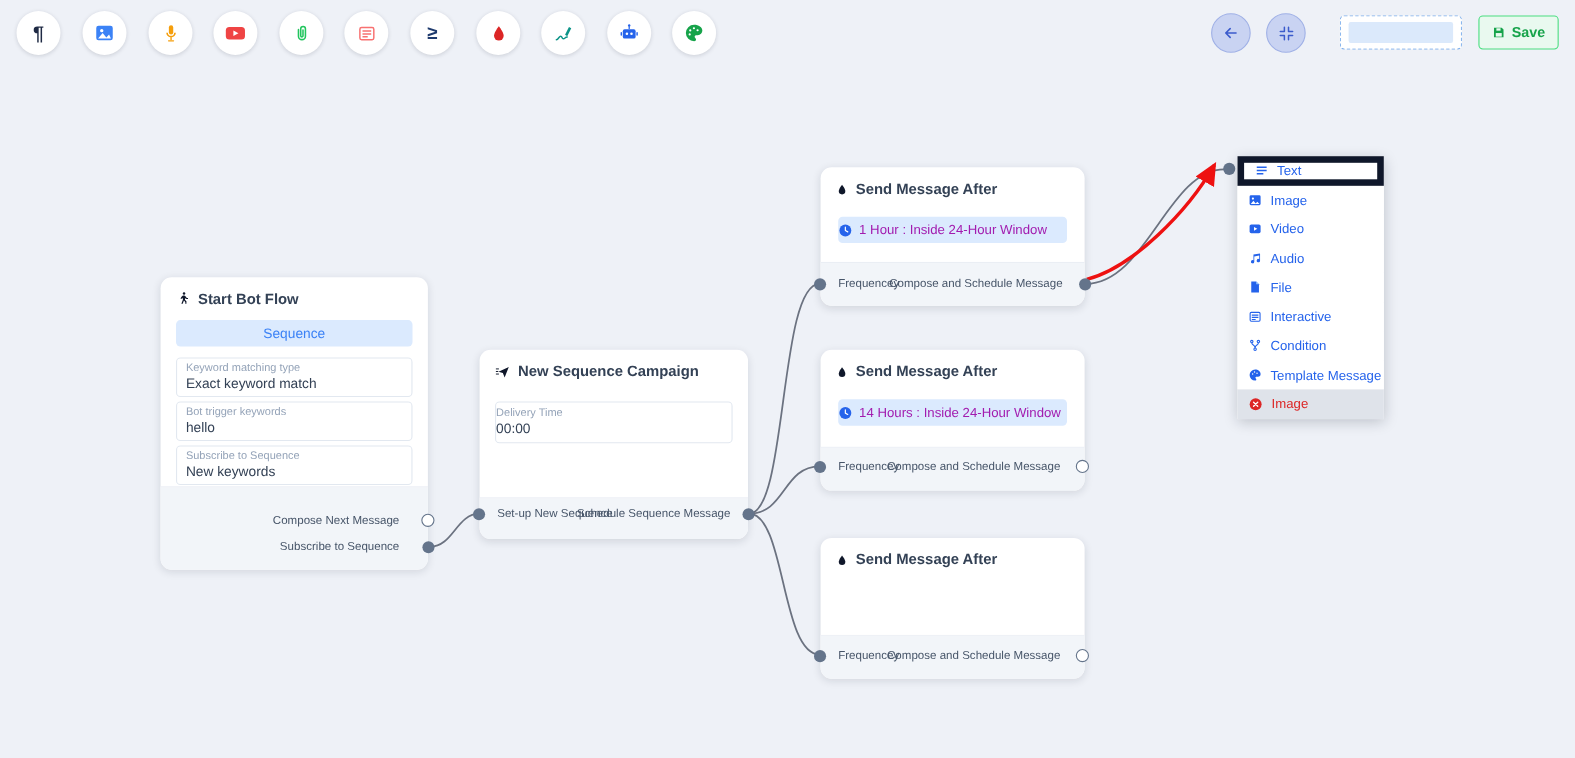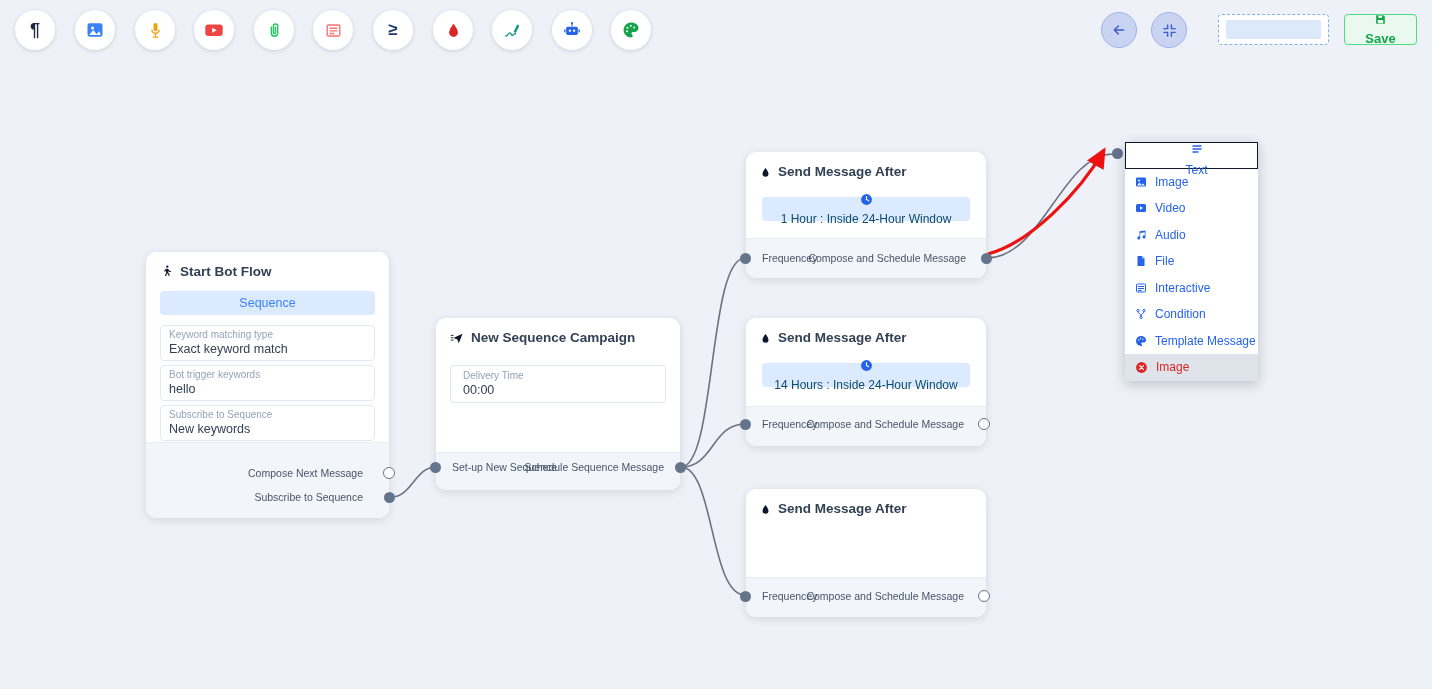--- a/index.html
+++ b/index.html
@@ -26,21 +26,21 @@
     background:#fff; border:1px dashed #7fb0ec; border-radius:4px;
   }
   .flow-name .inner {
     position:absolute; left:7px; right:7px; top:5px; bottom:5px;
     background:#dbe9fb; border-radius:2px;
   }
   .save-btn {
     position:absolute; top:14px; left:1344px; width:73px; height:31px;
     background:#e9f9ef; border:1px solid #4ade80; border-radius:4px;
     display:flex; align-items:center; justify-content:center; gap:5px;
-    color:#16a34a; font-size:13px; font-weight:bold; cursor:pointer;flex-direction:column;
+    color:#16a34a; font-size:13px; font-weight:bold; cursor:pointer;
   }
   
   .card {
     position:absolute; background:#fff; border-radius:10px; z-index:1;
     box-shadow:0 2px 8px rgba(15,23,42,.12);
   }
   .card-header {
     display:flex; align-items:flex-end; gap:7px;
     padding:12px 14px 10px; font-weight:bold; font-size:13.5px; color:#334155;
   }
@@ -62,34 +62,34 @@
   }
   .port-label {
     position:absolute; font-size:10.5px; color:#475569; white-space:nowrap; line-height:12px;
   }
   .handle {
     position:absolute; width:11px; height:11px; border-radius:50%;
     background:#64748b; z-index:2; cursor:crosshair;
   }
   .handle.open { background:#fff; border:1.6px solid #64748b; width:12px; height:12px; }
   .chip {
-    margin:8px 16px 0; height:24px; background:#dbeafe; color:#0c4a6e;
+    margin:8px 16px 0; height:24px; background:#dbeafe; color:#a21caf;
     border-radius:4px; font-size:12px; display:flex; align-items:center;
-    justify-content:center; gap:6px; cursor:pointer;flex-direction:column;
+    gap:6px; cursor:pointer;
   }
   
   .menu {
     position:absolute; left:1125px; top:142px; width:133px; z-index:4;
     background:#fff; box-shadow:0 3px 12px rgba(15,23,42,.22);
   }
   .menu-item {
     height:26.5px; display:flex; align-items:center; gap:8px; padding-left:10px;
     font-size:12px; color:#2563eb; cursor:pointer; background:#fff;
   }
-  .menu-item.active { border:1px solid #0f172a;flex-direction:column; }
+  .menu-item.active { border:6px solid #0f172a; }
   .menu-item.cancel { background:#dfe3ea; color:#dc2626; }
   .icon { display:flex; align-items:center; justify-content:center; }
   svg { display:block; }
   .edges { position:absolute; left:0; top:0; z-index:0; pointer-events:none; }
   .glyph { font-weight:bold; }
 </style>
 </head>
 <body>
 
 <div id="app">
@@ -261,21 +261,21 @@
   <div class="card" style="left:436px;top:318px;width:244px;height:172px">
     <div class="card-header">
       <span class="icon">
         <svg width="14" height="14" viewBox="0 0 24 24">
             <path d="M5.5 12 21.5 4.5l-6.5 16.5-2.8-7z" fill="#0f172a"></path>
             <path d="M2 7.5h3.5M2 11.5h2.5M2 15.5h3.5" stroke="#0f172a" stroke-width="1.5" stroke-linecap="round"></path>
           </svg>
       </span>
       <span>New Sequence Campaign</span>
     </div>
-    <div class="field" style="margin-top:10px;padding:4px 12px">
+    <div class="field" style="margin-top:10px;padding:4px 0">
       <div class="lbl">Delivery Time</div>
       <div class="val">00:00</div>
     </div>
     <div class="card-footer" style="height:38px"></div>
     <div class="port-label" style="top:143px;left:16px">Set-up New Sequence</div>
     <div class="port-label" style="top:143px;right:16px">Schedule Sequence Message</div>
     <div class="handle" style="left:-6px;top:143.5px"></div>
     <div class="handle" style="right:-6px;top:143.5px"></div>
   </div>
 

